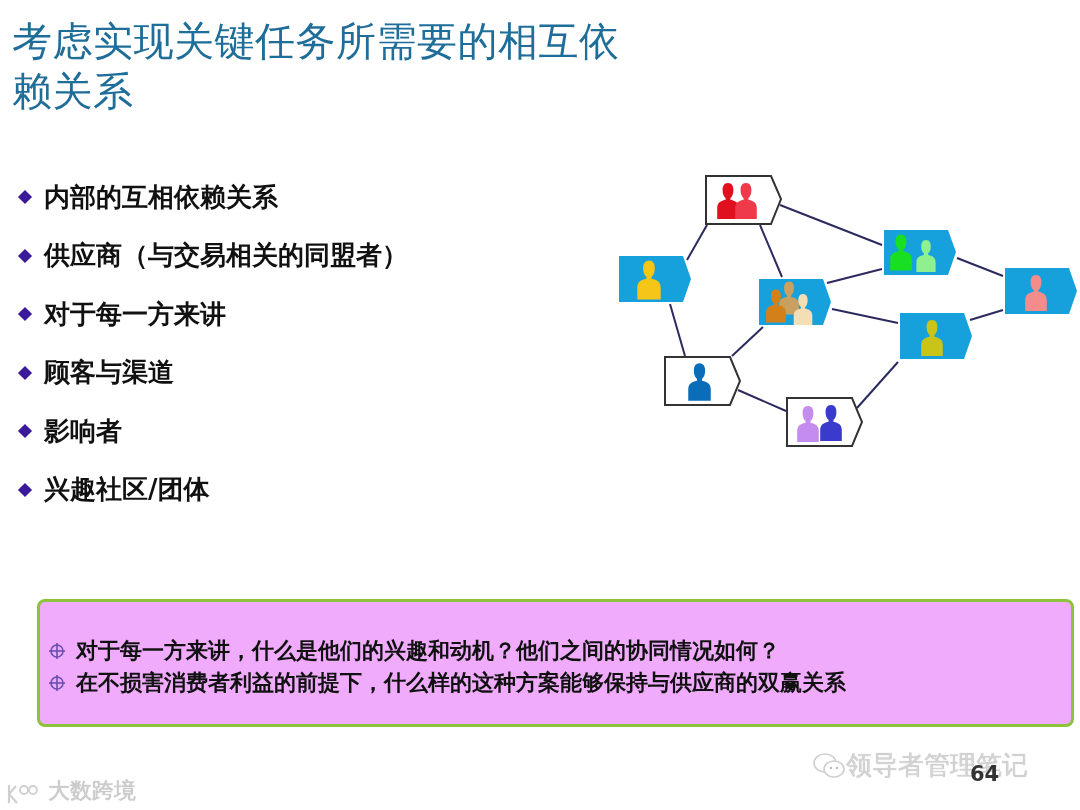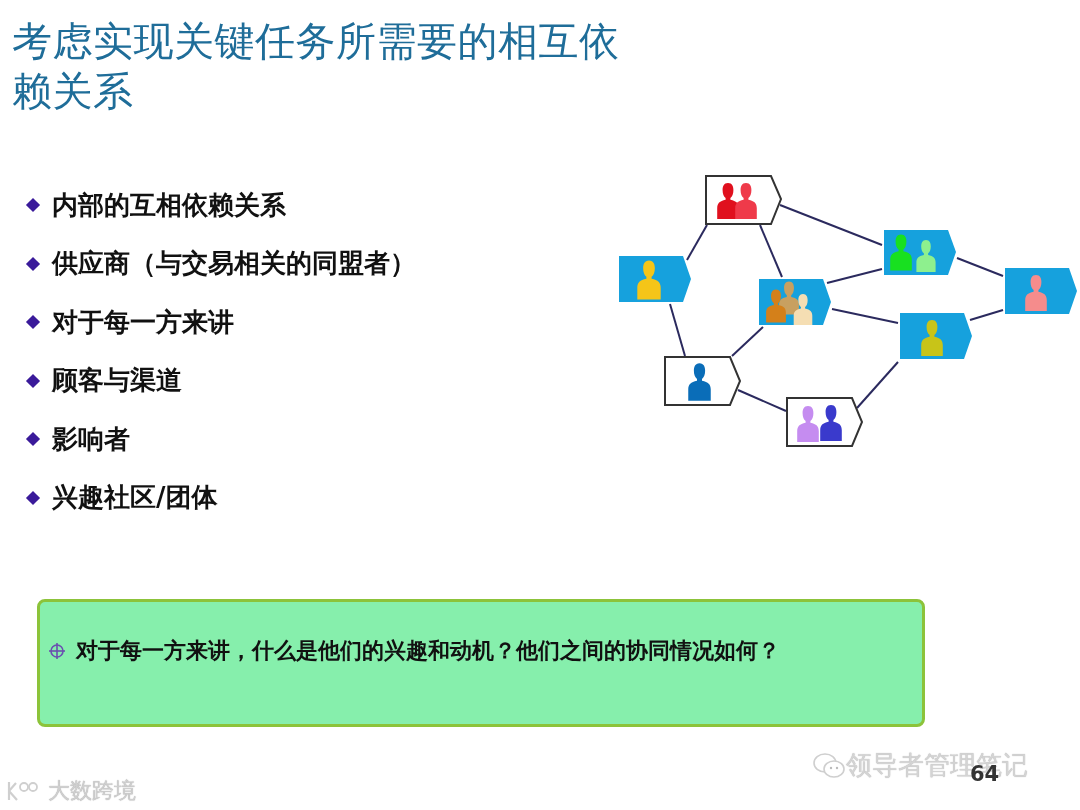--- a/index.html
+++ b/index.html
@@ -7,45 +7,45 @@
     width: 1080px; height: 810px; position: relative; overflow: hidden;
     background: #ffffff;
     font-family: "DejaVu Sans", sans-serif;
   }
   .title {
     position: absolute; left: 12px; top: 16px; width: 800px;
     font-family: "DejaVu Serif", serif;
     font-size: 40px; line-height: 50px; color: #1f6d99;
     letter-spacing: 0.5px;
   }
-  .bullets { position: absolute; left: 8px; top: 160px; margin: 16px; padding: 0; list-style: none; }
+  .bullets { position: absolute; left: 8px; top: 160px; margin: 8px; padding: 0; list-style: none; }
   .bullets li {
     display: flex; align-items: center; height: 58.5px;
     font-weight: bold; font-size: 26px; color: #111;
   }
   .diamond {
     width: 10px; height: 10px; background: #3a1a9a; transform: rotate(45deg);
     margin: 0 14px 0 4px; flex: 0 0 auto;
   }
   .diagram { position: absolute; left: 0; top: 0; width: 1080px; height: 810px; pointer-events: none; }
   .diagram .node { pointer-events: auto; }
   .callout {
-    position: absolute; left: 37px; top: 599px; width: 888px; height: 128px;
+    position: absolute; left: 37px; top: 599px; width: 1037px; height: 128px;
     border: 3px solid #8cc33a; border-radius: 8px; box-sizing: border-box;
-    background: #86efac;
+    background: #f0abfc;
   }
   .callout ul { list-style: none; margin: 0; padding: 0; position: absolute; left: 8px; top: 33px; }
   .callout li {
     display: flex; align-items: center; height: 32px;
     font-weight: bold; font-size: 22px; color: #111;
   }
   .crosshair { width: 18px; height: 18px; margin-right: 10px; flex: 0 0 auto; }
   .watermark-left {
     position: absolute; left: 6px; top: 776px; font-size: 22px; color: #cfcfcf;
-    display: flex; align-items: center; gap: 6px;
+    display: flex; align-items: flex-end; gap: 6px;
     text-shadow: 0 0 1px #999;
   }
   .watermark-right {
     position: absolute; left: 812px; top: 748px; font-size: 26px; color: #d4d4d4;
     display: flex; align-items: center; gap: 0;
     text-shadow: 0 0 1px #aaa;
   }
   .page-num {
     position: absolute; left: 970px; top: 762px; font-size: 21px; font-weight: bold; color: #333;
   }
@@ -155,20 +155,28 @@
 <div class="callout">
   <ul>
     <li>
       <svg class="crosshair" viewBox="0 0 18 18">
         <circle cx="9" cy="9" r="6" fill="none" stroke="#6a4fb0" stroke-width="1.6"></circle>
         <line x1="9" y1="1" x2="9" y2="17" stroke="#6a4fb0" stroke-width="1.6"></line>
         <line x1="1" y1="9" x2="17" y2="9" stroke="#6a4fb0" stroke-width="1.6"></line>
       </svg>
       <span>对于每一方来讲，什么是他们的兴趣和动机？他们之间的协同情况如何？</span>
     </li>
+    <li>
+      <svg class="crosshair" viewBox="0 0 18 18">
+        <circle cx="9" cy="9" r="6" fill="none" stroke="#6a4fb0" stroke-width="1.6"></circle>
+        <line x1="9" y1="1" x2="9" y2="17" stroke="#6a4fb0" stroke-width="1.6"></line>
+        <line x1="1" y1="9" x2="17" y2="9" stroke="#6a4fb0" stroke-width="1.6"></line>
+      </svg>
+      <span>在不损害消费者利益的前提下，什么样的这种方案能够保持与供应商的双赢关系</span>
+    </li>
   </ul>
 </div>
 
 <div class="watermark-right">
   <svg width="34" height="30" viewBox="0 0 34 30">
     <ellipse cx="13" cy="12" rx="11" ry="9" fill="none" stroke="#cfcfcf" stroke-width="1.6"></ellipse>
     <ellipse cx="22" cy="18" rx="10" ry="8" fill="#fff" stroke="#cfcfcf" stroke-width="1.6"></ellipse>
     <circle cx="19" cy="17" r="1.2" fill="#bbb"></circle>
     <circle cx="25" cy="17" r="1.2" fill="#bbb"></circle>
   </svg>

